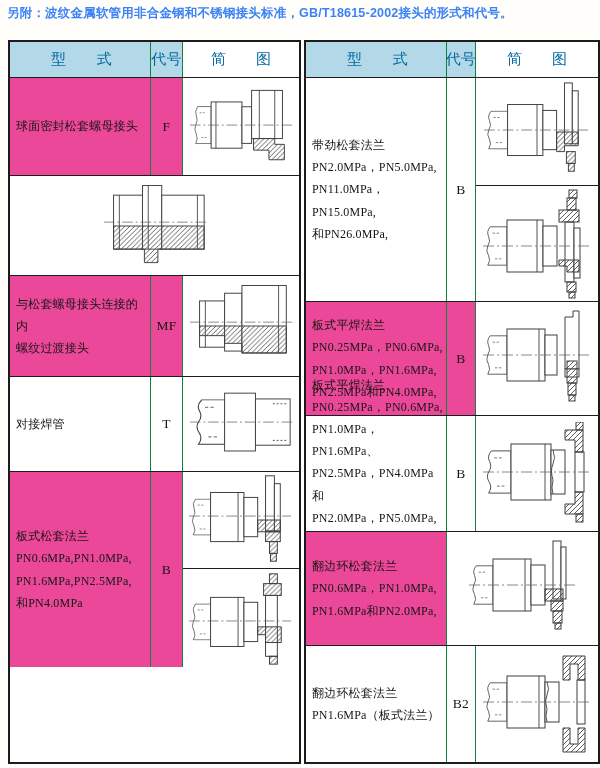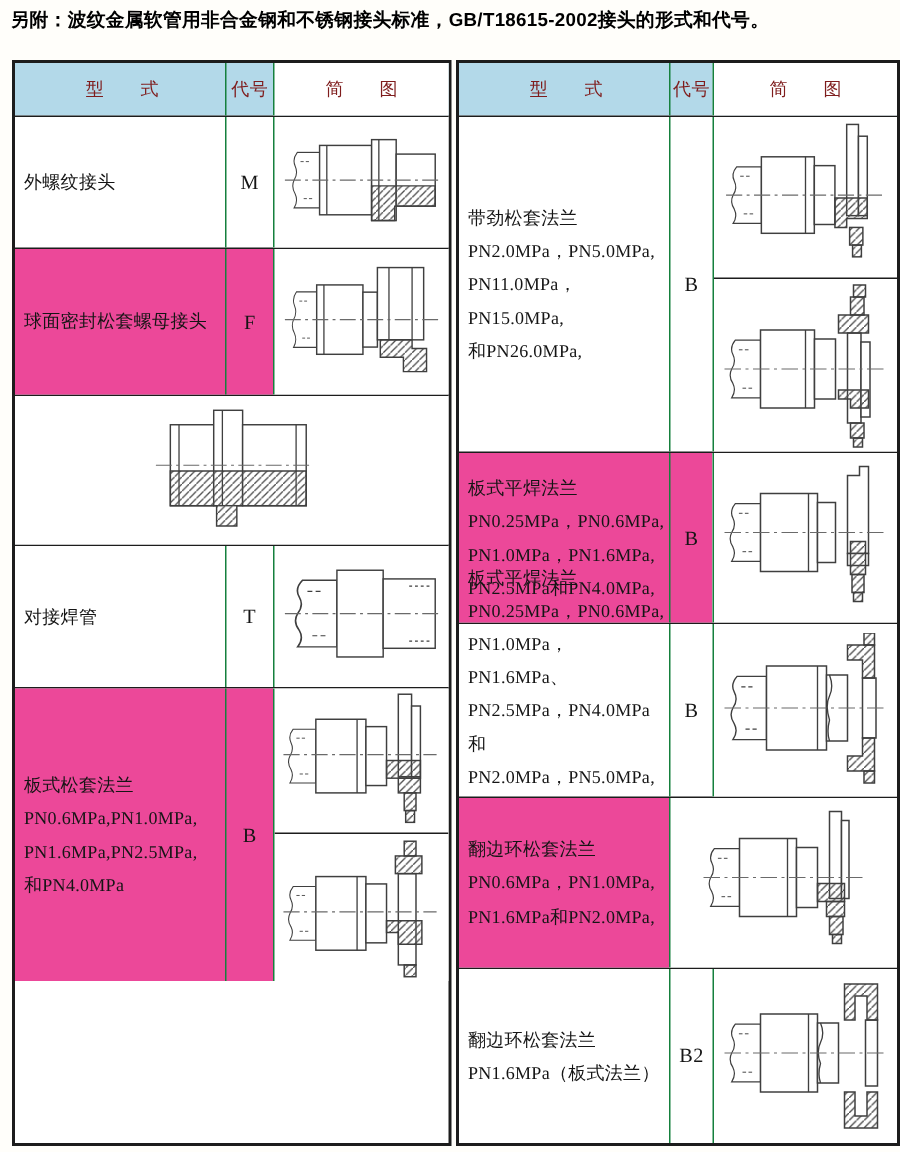--- a/index.html
+++ b/index.html
@@ -5,21 +5,21 @@
   html,body{margin:0;padding:0;}
   body{
     width:600px;height:768px;overflow:hidden;position:relative;
     background:#fffefa;
     font-family:"Liberation Serif","DejaVu Serif",serif;
     color:#151515;
   }
   .intro{
     margin:5px 0 0 7px;
     font-family:"Liberation Sans","DejaVu Sans",sans-serif;
-    font-weight:bold;font-size:12.5px;letter-spacing:.2px;color:#000000;
+    font-weight:bold;font-size:12.5px;letter-spacing:.2px;color:#3b82f6;
     white-space:nowrap;
   }
   .tables{position:absolute;left:8px;top:40px;display:flex;gap:3px;}
   .tbl{border:2px solid #1c1c1c;background:#fff;}
   .tbl.lt{width:289px;}
   .tbl.rt{width:292px;}
   .row{display:flex;box-sizing:border-box;}
   .row + .row{border-top:1px solid #1c1c1c;}
   .c{box-sizing:border-box;}
   .c + .c{border-left:1px solid #15803d;}
@@ -32,21 +32,21 @@
     display:flex;align-items:center;justify-content:center;
     font-size:13.5px;letter-spacing:.3px;
   }
   .lt .code{width:32px;}
   .rt .code{width:29px;}
   .diag{flex:1;display:flex;align-items:center;justify-content:center;background:#fff;overflow:hidden;}
   .diag.split{flex-direction:column;padding:0;align-items:stretch;}
   .sub{display:flex;align-items:center;justify-content:center;box-sizing:border-box;}
   .sub + .sub{border-top:1px solid #1c1c1c;}
   .head{background:#b3d9e9;}
-  .head .c{display:flex;align-items:center;justify-content:center;font-size:12px;color:#7f1d1d;white-space:pre;}
+  .head .c{display:flex;align-items:center;justify-content:center;font-size:15px;color:#0369a1;white-space:pre;}
   .yl{background:#ec4899;}
   
   .dg .s{fill:#fff;stroke:#3f3f3f;stroke-width:1;}
   .dg .h{fill:url(#ht);stroke:#3f3f3f;stroke-width:1;}
   .dg .k{stroke:#3f3f3f;stroke-width:.9;fill:none;}
   .dg .cl{stroke:#6a6a6a;stroke-width:.8;stroke-dasharray:11 3 2 3;fill:none;}
   .defs{position:absolute;width:0;height:0;}
 </style>
 </head>
 <body>
@@ -67,36 +67,20 @@
 
 <div class="tables">
 
   <div class="tbl lt">
     <div class="row head" style="height:35px">
       <div class="c type">型　　式</div>
       <div class="c code">代号</div>
       <div class="c diag">简　　图</div>
     </div>
 
-    <div class="row" style="height:88px">
-      <div class="c type">外螺纹接头</div>
-      <div class="c code">M</div>
-      <div class="c diag">
-        <svg class="dg" width="106" height="80" viewBox="0 0 110 80">
-          <use href="#wp" x="4" y="18" width="22" height="40"></use>
-          <rect class="s" x="26" y="14" width="36" height="48"></rect>
-          <line class="k" x1="31" y1="14" x2="31" y2="62"></line>
-          <rect class="s" x="62" y="10" width="17" height="56"></rect>
-          <line class="k" x1="67" y1="10" x2="67" y2="66"></line>
-          <rect class="s" x="79" y="20" width="27" height="36"></rect>
-          <polygon class="h" points="62,42 106,42 106,56 78,56 78,66 62,66"></polygon>
-          <line class="cl" x1="2" y1="38" x2="108" y2="38"></line>
-        </svg>
-      </div>
-    </div>
 
     <div class="row" style="height:98px">
       <div class="c type yl">球面密封松套螺母接头</div>
       <div class="c code yl">F</div>
       <div class="c diag">
         <svg class="dg" width="106" height="88" viewBox="0 0 110 88">
           <use href="#wp" x="4" y="22" width="20" height="40"></use>
           <rect class="s" x="24" y="18" width="32" height="48"></rect>
           <line class="k" x1="29" y1="18" x2="29" y2="66"></line>
           <rect class="s" x="56" y="23" width="10" height="38"></rect>
@@ -117,20 +101,36 @@
           <rect class="s" x="42" y="4" width="20" height="66"></rect>
           <line class="k" x1="48" y1="4" x2="48" y2="70"></line>
           <rect class="s" x="62" y="14" width="44" height="56"></rect>
           <line class="k" x1="99" y1="14" x2="99" y2="70"></line>
           <polygon class="h" points="12,46 106,46 106,70 58,70 58,84 44,84 44,70 12,70"></polygon>
           <line class="cl" x1="2" y1="42" x2="108" y2="42"></line>
         </svg>
       </div>
     </div>
 
+    <div class="row" style="height:101px">
+      <div class="c type yl">与松套螺母接头连接的内
+螺纹过渡接头</div>
+      <div class="c code yl">MF</div>
+      <div class="c diag">
+        <svg class="dg" width="106" height="92" viewBox="0 0 110 92">
+          <rect class="s" x="12" y="20" width="26" height="48"></rect>
+          <line class="k" x1="18" y1="20" x2="18" y2="68"></line>
+          <rect class="s" x="38" y="12" width="18" height="60"></rect>
+          <rect class="s" x="56" y="4" width="46" height="70"></rect>
+          <line class="k" x1="94" y1="4" x2="94" y2="74"></line>
+          <polygon class="h" points="12,46 102,46 102,74 56,74 56,64 38,64 38,56 12,56"></polygon>
+          <line class="cl" x1="2" y1="42" x2="108" y2="42"></line>
+        </svg>
+      </div>
+    </div>
 
     <div class="row" style="height:95px">
       <div class="c type">对接焊管</div>
       <div class="c code">T</div>
       <div class="c diag">
         <svg class="dg" width="106" height="84" viewBox="0 0 110 84">
           <use href="#wp" x="4" y="16" width="34" height="48"></use>
           <rect class="s" x="38" y="10" width="32" height="60"></rect>
           <rect class="s" x="70" y="16" width="36" height="48"></rect>
           <path class="k" stroke-dasharray="2 2" d="M88 21 h16 M88 59 h16"></path>

